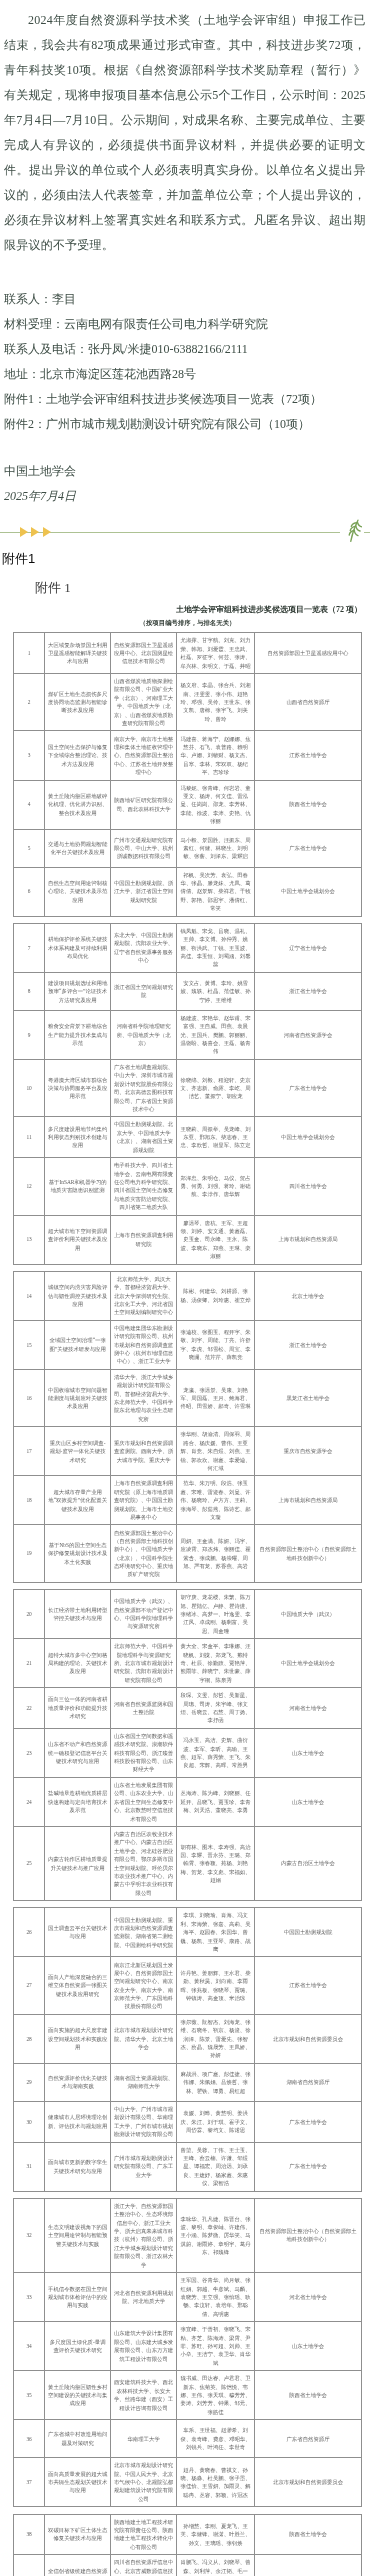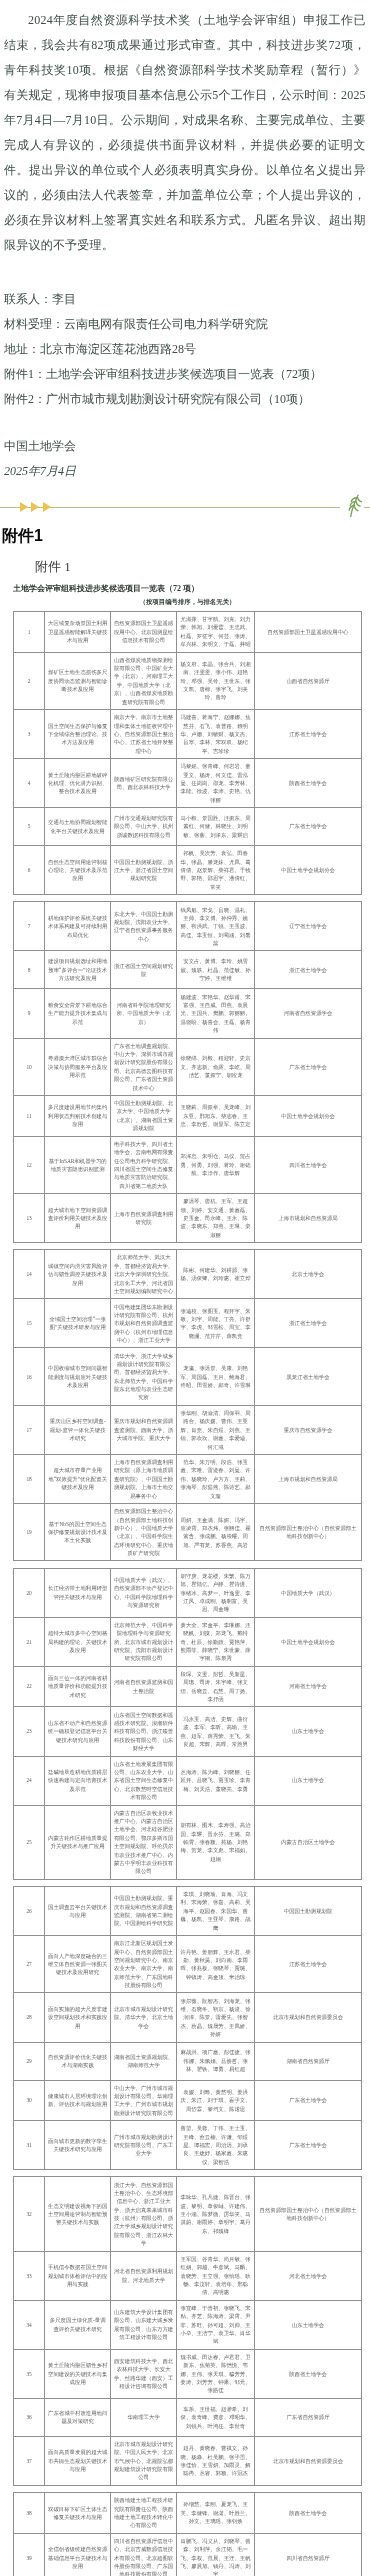--- a/index.html
+++ b/index.html
@@ -9,40 +9,41 @@
   .clines{margin-top:29px;}
   .cline{line-height:25px;}
   .sig{text-align:left;padding-right:4.1px;}
   .sig-org{margin-top:21.6px;line-height:25px;}
   .sig-date{line-height:25px;font-style:italic;}
   .divider{position:relative;height:21.6px;margin-top:13.4px;}
   .dline{position:absolute;left:0;right:0;top:10.3px;height:1px;background:#adc293;}
   .arrows{position:absolute;left:19.6px;top:4.6px;display:flex;gap:3.6px;}
   .tri{width:0;height:0;border-top:5.7px solid transparent;border-bottom:5.7px solid transparent;border-left:8.2px solid #eec24f;}
   .wheat{position:absolute;right:7.2px;top:-4.1px;background:#fff;padding:0 1.5px;}
-  .h1{font-family:"Liberation Sans",sans-serif;font-weight:bold;font-size:16px;color:#0a0a0a;margin:7.2px 0 0 2.1px;line-height:1.2;}
+  .h1{font-family:"Liberation Sans",sans-serif;font-weight:normal;font-size:13px;color:#0a0a0a;margin:7.2px 0 0 2.1px;line-height:1.2;}
   .scan1{width:349px;margin-left:13px;}
   .sublabel{font-size:13px;color:#3c3c3c;margin:12.4px 0 0 22px;}
-  .ttitle{text-align:left;font-size:8px;font-weight:bold;color:#2f3a33;margin-top:7.2px;}
+  .ttitle{text-align:right;font-size:8px;font-weight:bold;color:#2f3a33;margin-top:7.2px;}
   .tsub{text-align:center;font-size:6.4px;font-weight:bold;color:#2f3a33;margin:4.1px 0 4.1px;}
   .tblock{border:0.5px solid #8f8f8f;margin-bottom:6.2px;}
   .trow{display:flex;border-bottom:0.5px solid #8f8f8f;}
   .trow:last-child{border-bottom:0;}
   .tc{box-sizing:border-box;border-right:0.5px solid #8f8f8f;padding:3.1px 2.6px;display:flex;align-items:center;justify-content:center;text-align:center;font-size:5.4px;line-height:1.55;color:#5e5e5e;min-height:37px;}
   .tc:last-child{border-right:0;}
   .t1 .c1{width:9%}.t1 .c2{width:19%}.t1 .c3{width:19%}.t1 .c4{width:22.5%}.t1 .c5{width:30.5%}
 </style>
 </head>
 <body>
 
 <div class="notice">
   <p class="para">2024年度自然资源科学技术奖（土地学会评审组）申报工作已结束，我会共有82项成果通过形式审查。其中，科技进步奖72项，青年科技奖10项。根据《自然资源部科学技术奖励章程（暂行）》有关规定，现将申报项目基本信息公示5个工作日，公示时间：2025年7月4日—7月10日。公示期间，对成果名称、主要完成单位、主要完成人有异议的，必须提供书面异议材料，并提供必要的证明文件。提出异议的单位或个人必须表明真实身份。以单位名义提出异议的，必须由法人代表签章，并加盖单位公章；个人提出异议的，必须在异议材料上签署真实姓名和联系方式。凡匿名异议、超出期限异议的不予受理。</p>
   <div class="clines">
     <div class="cline">联系人：李目</div>
     <div class="cline">材料受理：云南电网有限责任公司电力科学研究院</div>
+    <div class="cline">联系人及电话：张丹凤/米捷010-63882166/2111</div>
     <div class="cline">地址：北京市海淀区莲花池西路28号</div>
     <div class="cline">附件1：土地学会评审组科技进步奖候选项目一览表（72项）</div>
     <div class="cline">附件2：广州市城市规划勘测设计研究院有限公司（10项）</div>
   </div>
   <div class="sig">
     <div class="sig-org">中国土地学会</div>
     <div class="sig-date">2025年7月4日</div>
   </div>
 </div>
 

